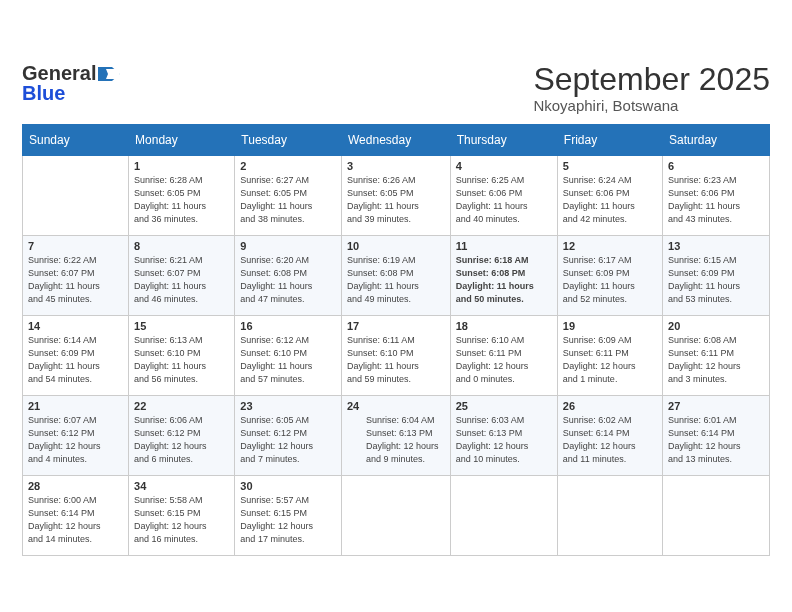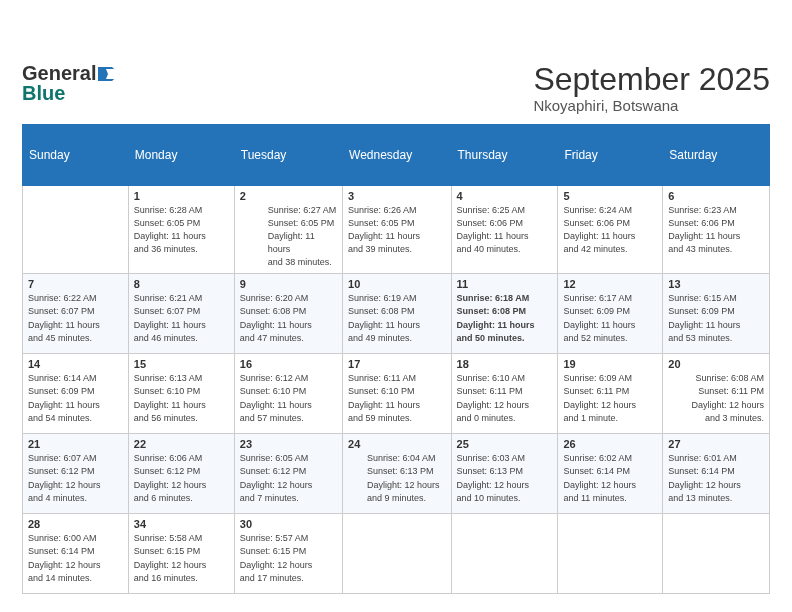--- a/index.html
+++ b/index.html
@@ -41,21 +41,21 @@
     }
     .calendar-table {
       width: 100%;
       border-collapse: collapse;
       font-size: 9.5px;
     }
     .calendar-table th {
       background: #2472b8;
       color: #fff;
       text-align: left;
-      padding: 23px 6px;
+      padding: 8px 6px;
       font-size: 12px;
       font-weight: normal;
       border: 1px solid #2472b8;
     }
     .calendar-table td {
       border: 1px solid #ccc;
       vertical-align: top;
       padding: 4px 5px;
       width: 113px;
       height: 80px;
@@ -87,21 +87,21 @@
   <div class="header">
     <div class="logo">
   <div style="display:flex;flex-direction:column;align-items:flex-start;line-height:1.1">
     <div style="display:flex;align-items:center;">
       <span style="font-size:20px;font-weight:bold;color:#333;font-family:Arial;">General</span>
       <svg width="22" height="14" viewBox="0 0 22 14" style="margin-left:2px;margin-top:2px;">
         <polygon points="0,0 14,0 22,7 14,14 0,14" fill="#2472b8"></polygon>
         <polygon points="8,2 20,2 22,7 20,12 8,12 10,7" fill="#fff"></polygon>
       </svg>
     </div>
-    <span style="font-size:20px;font-weight:bold;color:#0f766e;font-family:Arial;margin-top:-2px;">Blue</span>
+    <span style="font-size:20px;font-weight:bold;color:#1d4ed8;font-family:Arial;margin-top:-2px;">Blue</span>
   </div>
 </div>
     <div class="title-block">
       <div class="month-title">September 2025</div>
       <div class="location">Nkoyaphiri, Botswana</div>
     </div>
   </div>
 
   <table class="calendar-table">
     <thead>
@@ -120,21 +120,21 @@
           <td class="empty-cell"></td>
           <td>
             <span class="day-number">1</span>
             <div class="day-info" style="white-space: pre-line;">Sunrise: 6:28 AM
 Sunset: 6:05 PM
 Daylight: 11 hours
 and 36 minutes.</div>
           </td>
           <td>
             <span class="day-number">2</span>
-            <div class="day-info" style="white-space: pre-line; margin-left: 28px;">Sunrise: 6:27 AM
+            <div class="day-info" style="white-space: pre-line;">Sunrise: 6:27 AM
 Sunset: 6:05 PM
 Daylight: 11 hours
 and 38 minutes.</div>
           </td>
           <td>
             <span class="day-number">3</span>
             <div class="day-info" style="white-space: pre-line;">Sunrise: 6:26 AM
 Sunset: 6:05 PM
 Daylight: 11 hours
 and 39 minutes.</div>
@@ -250,21 +250,21 @@
           </td>
           <td>
             <span class="day-number">19</span>
             <div class="day-info" style="white-space: pre-line;">Sunrise: 6:09 AM
 Sunset: 6:11 PM
 Daylight: 12 hours
 and 1 minute.</div>
           </td>
           <td>
             <span class="day-number">20</span>
-            <div class="day-info" style="white-space: pre-line; text-align: right;">Sunrise: 6:08 AM
+            <div class="day-info" style="white-space: pre-line;">Sunrise: 6:08 AM
 Sunset: 6:11 PM
 Daylight: 12 hours
 and 3 minutes.</div>
           </td>
         </tr>
         <tr>
           <td>
             <span class="day-number">21</span>
             <div class="day-info" style="white-space: pre-line;">Sunrise: 6:07 AM
 Sunset: 6:12 PM

